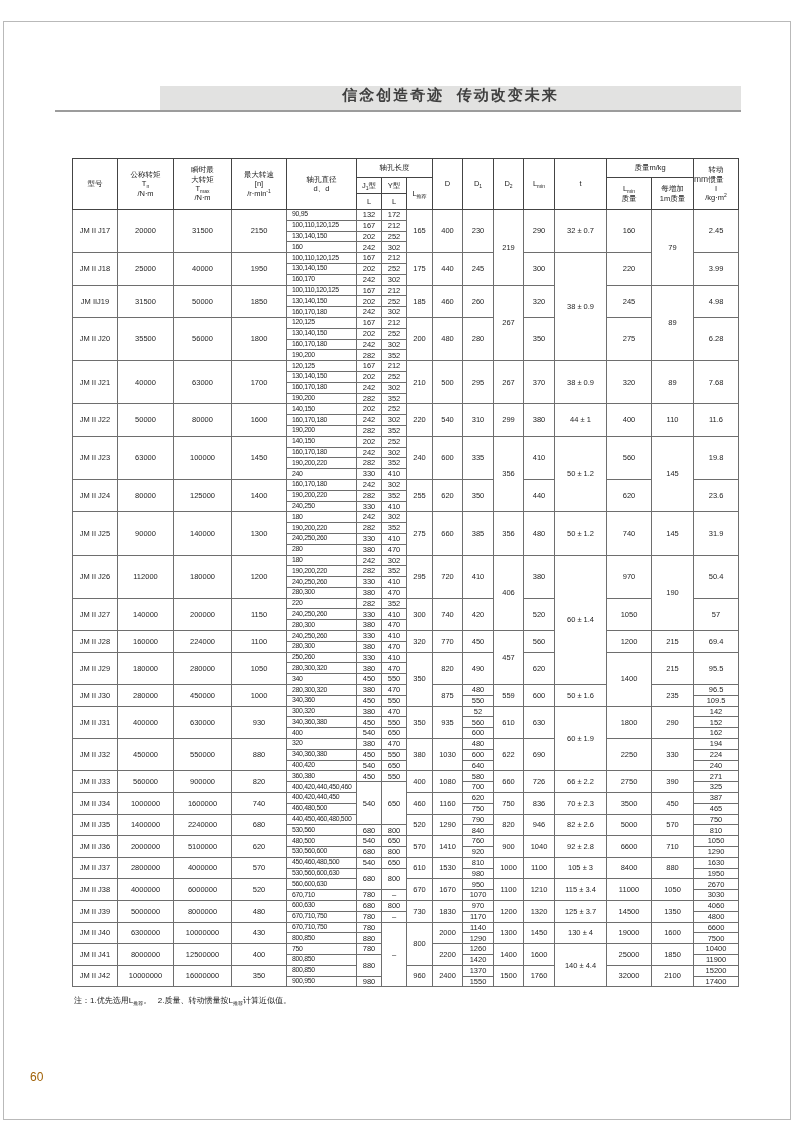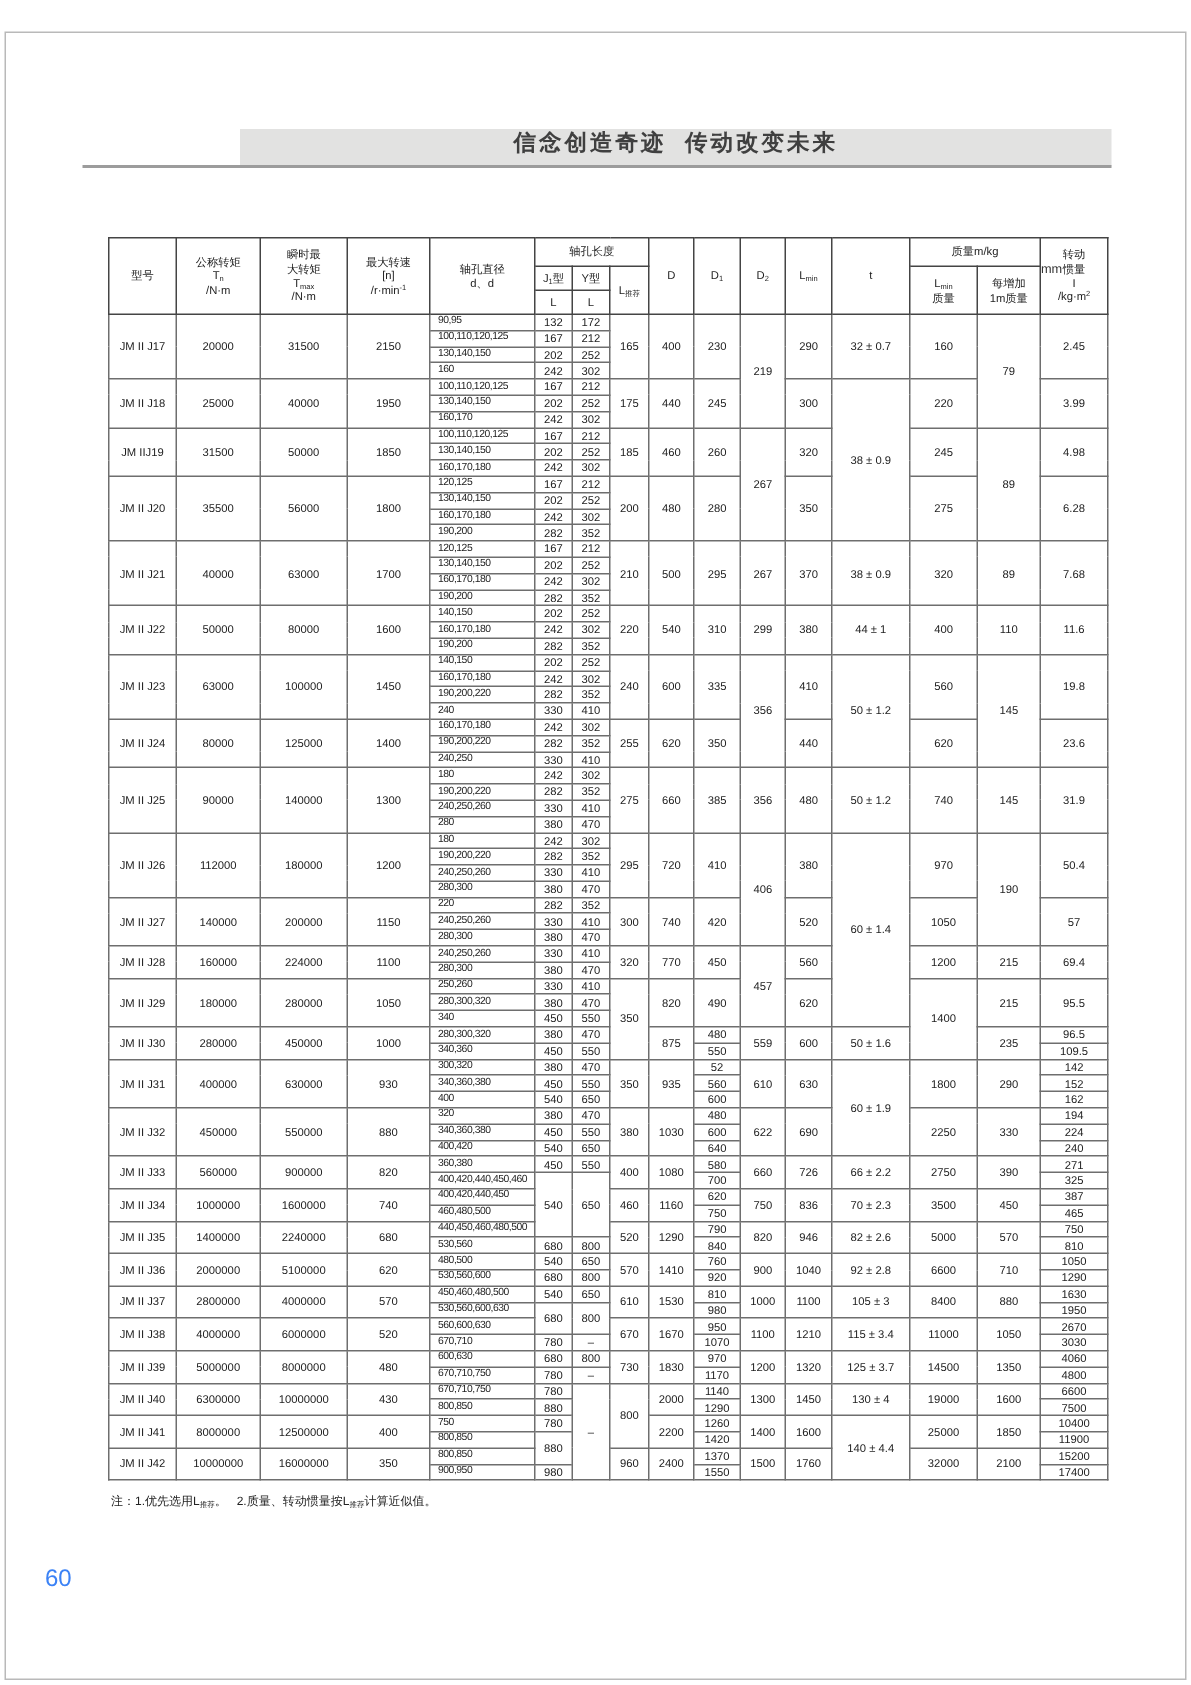--- a/index.html
+++ b/index.html
@@ -21,21 +21,21 @@
   .spec-table thead tr.h2 th{height:15px;}
   .spec-table thead tr.h3 th{height:15px;}
   .spec-table thead{border-bottom:1px solid #333;}
   .spec-table tbody td{font-size:7.5px;height:9.8px;line-height:1;}
   .spec-table td.bore{text-align:left;padding-left:5px;font-size:6.9px;letter-spacing:-0.3px;}
   .spec-table td.group-start,.spec-table th{border-top-color:#333;}
   .spec-table td.group-start{border-top:1px solid #333;}
   sub{font-size:5px;vertical-align:-1.5px;line-height:0;}
   sup{font-size:5px;vertical-align:3px;line-height:0;}
   .note{position:absolute;left:74px;top:995px;font-size:8px;color:#222;white-space:pre;}
-  .page-number{position:absolute;left:30px;top:1044px;font-size:16px;color:#3b82f6;}
+  .page-number{position:absolute;left:30px;top:1070px;font-size:12px;color:#a16207;}
 </style>
 </head>
 <body>
 
 <div class="page">
   <div class="page-frame"></div>
 
   <div class="banner">
     <span>信念创造奇迹  传动改变未来</span>
   </div>

